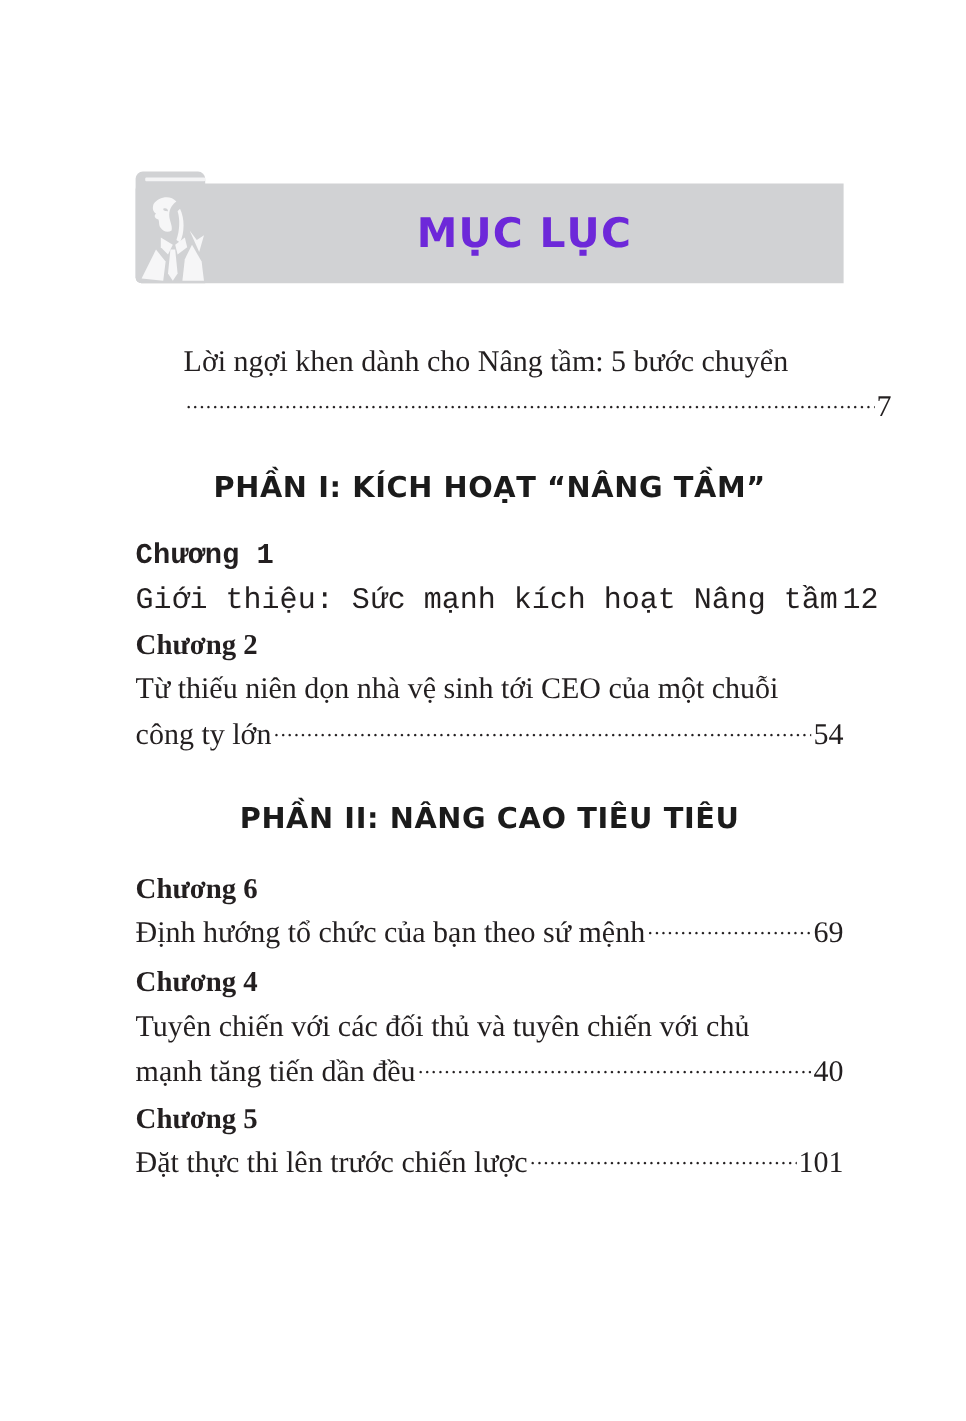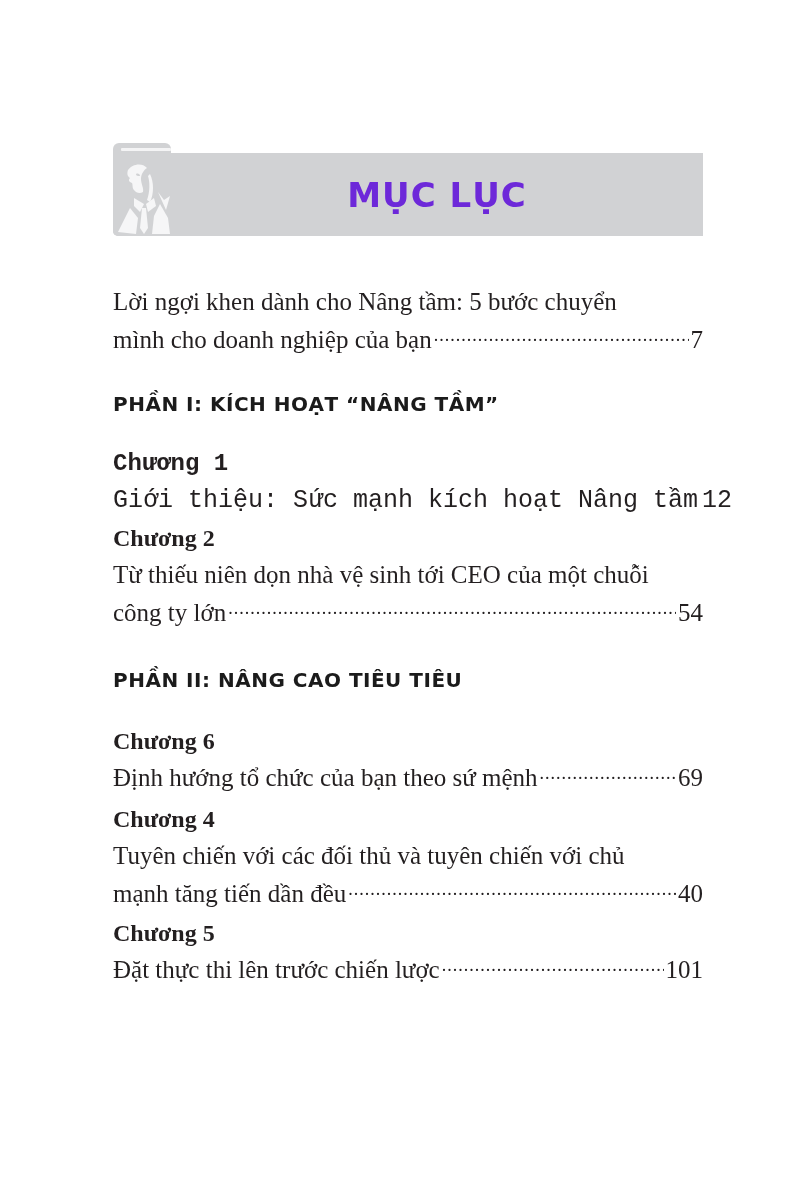--- a/index.html
+++ b/index.html
@@ -105,24 +105,24 @@
     }
     .chapter-label {
       font-weight: bold;
       font-size: 24px;
       line-height: 36px;
     }
     .part-heading {
       position: absolute;
       left: 113px;
       width: 590px;
-      text-align: left;
+      text-align: center;
       font-family: "DejaVu Sans", "Liberation Sans", sans-serif;
       font-weight: bold;
-      font-size: 20px;
+      font-size: 24px;
       letter-spacing: 0.5px;
       color: #1b1b1b;
     }
   </style>
 </head>
 <body>
 
 <div class="page">
 
   <div class="banner"></div>
@@ -135,26 +135,25 @@
     <path d="M36 22 C40 30, 40 42, 36 50 L33 48 C36 40, 36 30, 34 24 Z" fill="#f6f6f7"></path>
     <path d="M20 46 L30 52 L26 60 L20 54 Z" fill="#f6f6f7"></path>
     <path d="M32 52 L40 46 L42 54 L34 60 Z" fill="#f6f6f7"></path>
     <path d="M28 56 L32 56 L34 76 L30 82 L26 76 Z" fill="#f6f6f7"></path>
     <path d="M4 80 L16 56 L24 66 L22 82 Z" fill="#f6f6f7"></path>
     <path d="M38 82 L40 64 L46 52 L54 66 L56 82 Z" fill="#f6f6f7"></path>
     <path d="M44 40 L50 48 L56 44 L52 58 Z" fill="#f6f6f7"></path>
   </svg>
   <div class="banner-title">MỤC LỤC</div>
 
-  <div class="toc" style="top:283px;">
+  <div class="toc" style="top:283px;margin-left:40px;">
     <div class="entry-line">
       <span class="text">Lời ngợi khen dành cho Nâng tầm: 5 bước chuyển</span>
     </div>
     <div class="entry-line">
-      <span class="text">mình cho doanh nghiệp của bạn</span>
       <span class="leader"></span>
       <span class="page-num">7</span>
     </div>
   </div>
 
   <div class="part-heading" style="top:392px;">PHẦN I: KÍCH HOẠT “NÂNG TẦM”</div>
 
   <div class="toc" style="top:446px;font-family:Liberation Mono, monospace;">
     <div class="chapter-label">Chương 1</div>
     <div class="entry-line">

